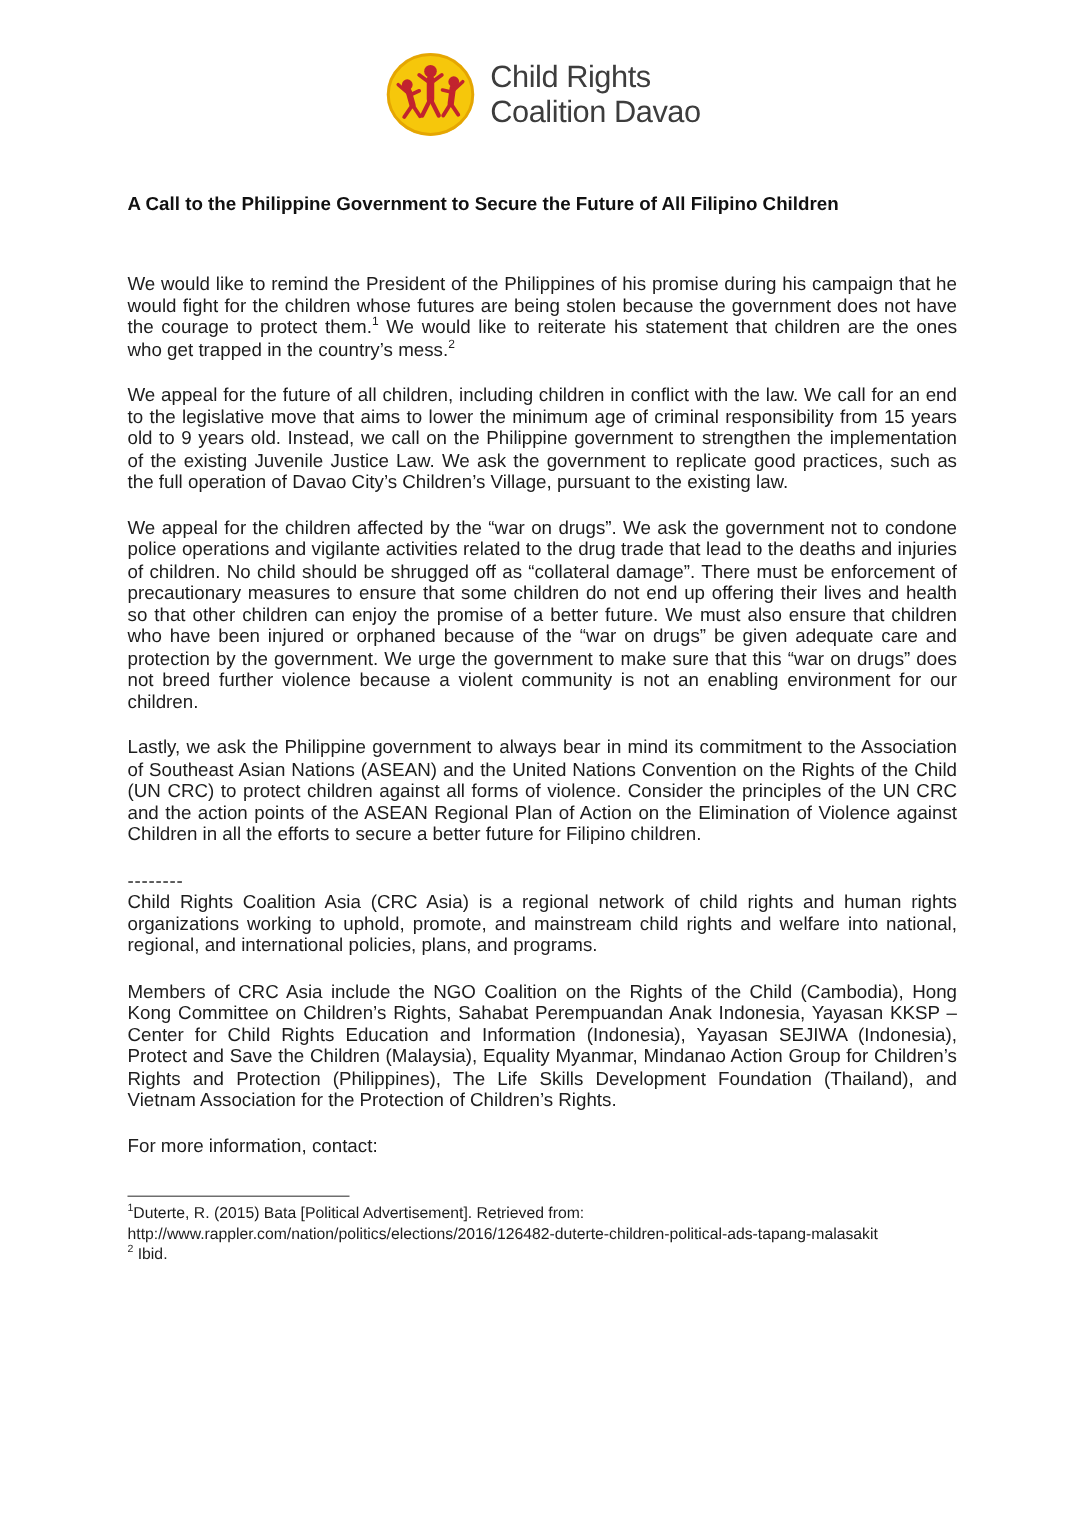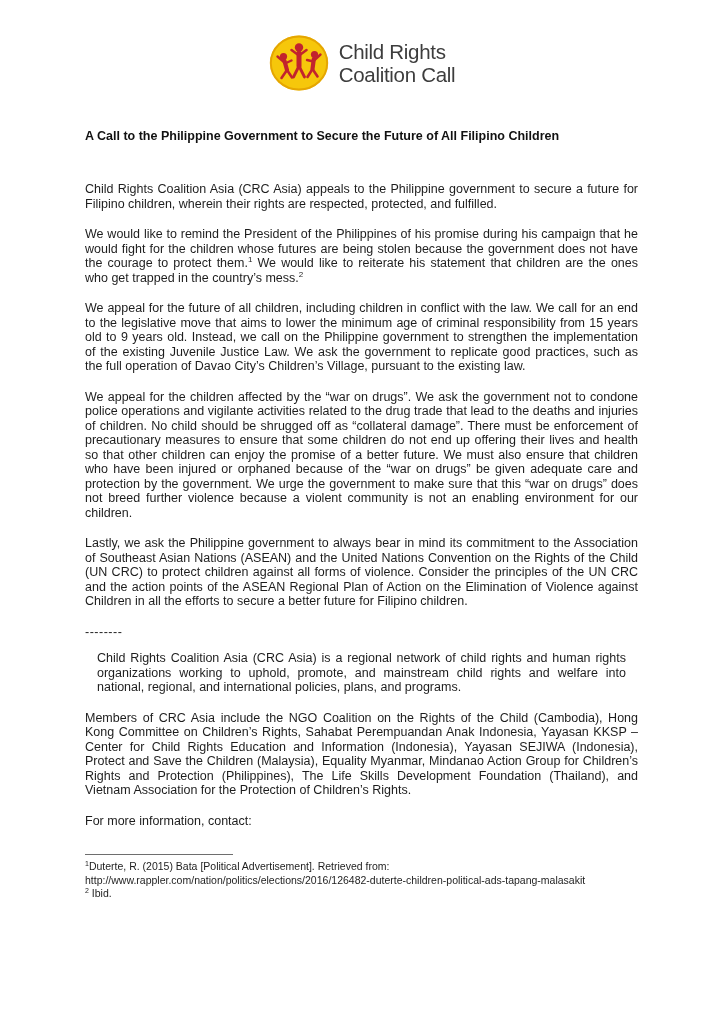--- a/index.html
+++ b/index.html
@@ -40,21 +40,21 @@
     text-align: left;
     color: #111111;
     margin: 0 0 38px 0;
   }
   p.body {
     font-size: 12.5px;
     line-height: 14.5px;
     text-align: justify;
     margin: 0 0 16px 0;
   }
-  p.nomargin { margin: 12px; }
+  p.nomargin { margin: 0; }
   sup.fnref {
     font-size: 8px;
     line-height: 0;
     vertical-align: super;
   }
   .about-block { margin: 0 0 16px 0; }
   .dashes {
     font-size: 12.5px;
     line-height: 14.5px;
     letter-spacing: 0.5px;
@@ -102,27 +102,26 @@
         <circle cx="46.5" cy="21.5" r="3.6" fill="#C2232E" stroke="none"></circle>
         <path d="M45.8 26 L44.5 36" stroke-width="4.2"></path>
         <path d="M46 27.5 L52.5 21.5" stroke-width="2.4"></path>
         <path d="M45.5 28.5 L39 27" stroke-width="2.4"></path>
         <path d="M44.5 36 L39.5 44" stroke-width="2.6"></path>
         <path d="M44.5 36 L49.5 43.5" stroke-width="2.6"></path>
       </g>
     </svg>
     <div class="logo-text">
       <div>Child Rights</div>
-      <div>Coalition Call</div>
+      <div>Coalition Davao</div>
     </div>
   </header>
 
   <h1 class="title">A Call to the Philippine Government to Secure the Future of All Filipino Children</h1>
 
-  <p class="body">Child Rights Coalition Asia (CRC Asia) appeals to the Philippine government to secure a future for Filipino children, wherein their rights are respected, protected, and fulfilled.</p>
 
   <p class="body"><span>We would like to remind the President of the Philippines of his promise during his campaign that he would fight for the children whose futures are being stolen because the government does not have the courage to protect them.</span><sup class="fnref">1</sup><span> We would like to reiterate his statement that children are the ones who get trapped in the country’s mess.</span><sup class="fnref">2</sup></p>
 
   <p class="body">We appeal for the future of all children, including children in conflict with the law. We call for an end to the legislative move that aims to lower the minimum age of criminal responsibility from 15 years old to 9 years old.  Instead, we call on the Philippine government to strengthen the implementation of the existing Juvenile Justice Law. We ask the government to replicate good practices, such as the full operation of Davao City’s Children’s Village, pursuant to the existing law.</p>
 
   <p class="body">We appeal for the children affected by the “war on drugs”. We ask the government not to condone police operations and vigilante activities related to the drug trade that lead to the deaths and injuries of children. No child should be shrugged off as “collateral damage”. There must be enforcement of precautionary measures to ensure that some children do not end up offering their lives and health so that other children can enjoy the promise of a better future. We must also ensure that children who have been injured or orphaned because of the “war on drugs” be given adequate care and protection by the government. We urge the government to make sure that this “war on drugs” does not breed further violence because a violent community is not an enabling environment for our children.</p>
 
   <p class="body">Lastly, we ask the Philippine government to always bear in mind its commitment to the Association of Southeast Asian Nations (ASEAN) and the United Nations Convention on the Rights of the Child (UN CRC) to protect children against all forms of violence. Consider the principles of the UN CRC and the action points of the ASEAN Regional Plan of Action on the Elimination of Violence against Children in all the efforts to secure a better future for Filipino children.</p>
 
   <div class="about-block">

